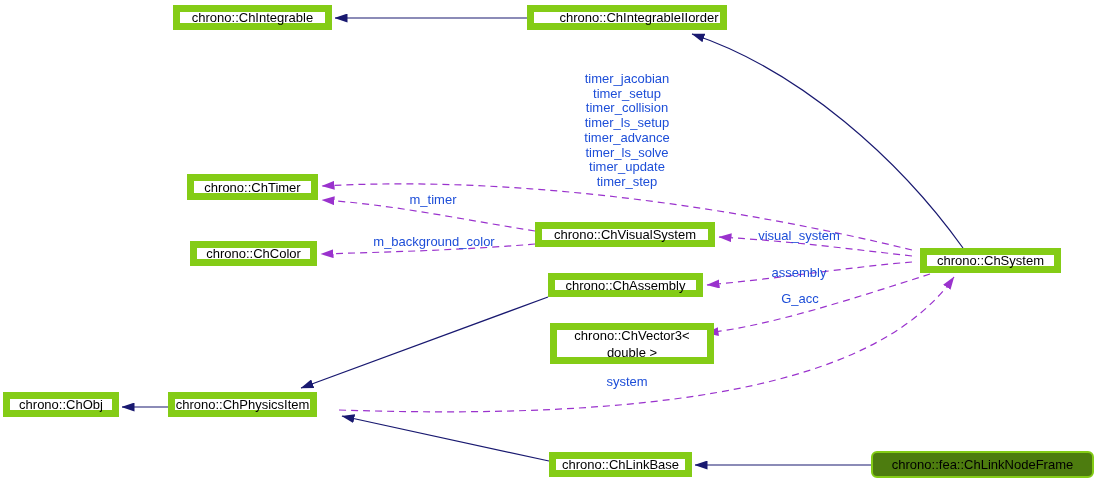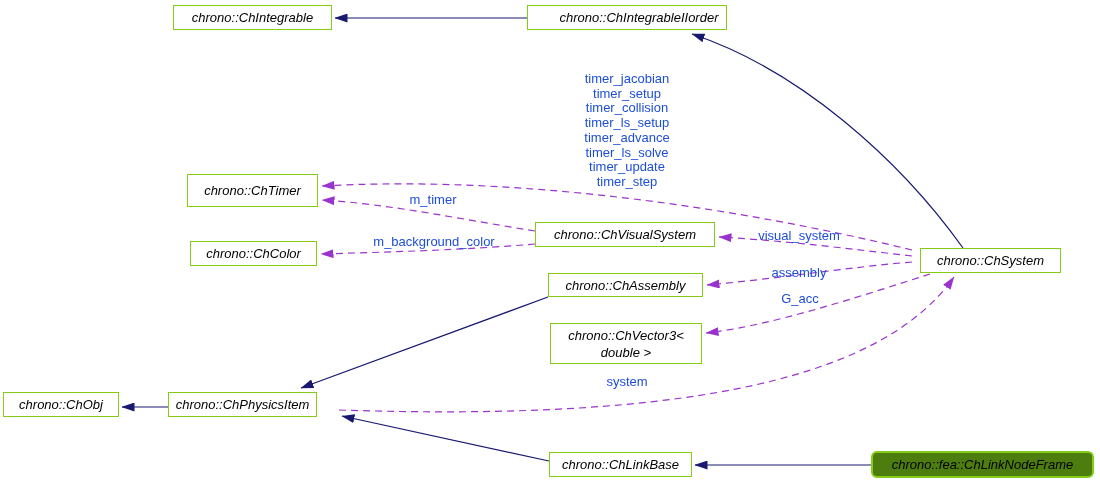--- a/index.html
+++ b/index.html
@@ -3,24 +3,24 @@
 <meta charset="utf-8">
 <style>
   html,body{margin:0;padding:0;background:#ffffff;}
   #canvas{
     position:relative;width:1100px;height:484px;background:#ffffff;
     font-family:"Liberation Sans",sans-serif;overflow:hidden;
   }
   #edge-layer{position:absolute;left:0;top:0;width:1100px;height:484px;}
   .node{
     position:absolute;box-sizing:border-box;
-    border:1px solid #84cc16;background:#ffffff;
+    border:7px solid #84cc16;background:#ffffff;
     display:flex;align-items:center;justify-content:center;
     font-size:13px;line-height:17px;color:#000;text-align:center;
-    white-space:pre-line;cursor:pointer;font-style:italic;
+    white-space:pre-line;cursor:pointer;
   }
   .node.highlight{background:#4d7c0f;border-width:2px;cursor:default;border-radius:6px;}
   .elabel{
     position:absolute;transform:translate(-50%,-50%);
     font-size:13px;line-height:14.7px;color:#1d4ed8;
     white-space:pre;text-align:center;
   }
   path.edge-inh{fill:none;stroke-width:1.2px;}
   path.edge-use{fill:none;stroke-width:1.2px;stroke-dasharray:7,5;}
 </style>
@@ -60,24 +60,24 @@
 timer_update
 timer_step</div>
     <div class="elabel" style="left: 433px; top: 200px;">m_timer</div>
     <div class="elabel" style="left: 434px; top: 242px;">m_background_color</div>
     <div class="elabel" style="left: 799px; top: 236px;">visual_system</div>
     <div class="elabel" style="left: 799px; top: 273px;">assembly</div>
     <div class="elabel" style="left: 800px; top: 299px;">G_acc</div>
     <div class="elabel" style="left: 627px; top: 382px;">system</div>
     <div class="node" style="left: 173px; top: 5px; width: 159px; height: 25px;">chrono::ChIntegrable</div>
     <div class="node" style="left: 527px; top: 5px; width: 200px; height: 25px; padding-left: 24px;">chrono::ChIntegrableIIorder</div>
-    <div class="node" style="left: 187px; top: 174px; width: 131px; height: 33px;">chrono::ChTimer</div>
+    <div class="node" style="left: 187px; top: 174px; width: 131px; height: 26px;">chrono::ChTimer</div>
     <div class="node" style="left: 190px; top: 241px; width: 127px; height: 25px;">chrono::ChColor</div>
     <div class="node" style="left: 548px; top: 273px; width: 155px; height: 24px;">chrono::ChAssembly</div>
     <div class="node" style="left: 535px; top: 222px; width: 180px; height: 25px;">chrono::ChVisualSystem</div>
-    <div class="node" style="left: 550px; top: 323px; width: 152px; height: 41px;">chrono::ChVector3&lt;
+    <div class="node" style="left: 550px; top: 323px; width: 164px; height: 41px;">chrono::ChVector3&lt;
 double &gt;</div>
     <div class="node" style="left: 912px; top: 248px; width: 141px; height: 25px; margin-left: 8px;">chrono::ChSystem</div>
     <div class="node" style="left: 3px; top: 392px; width: 116px; height: 25px;">chrono::ChObj</div>
     <div class="node" style="left: 168px; top: 392px; width: 149px; height: 25px;">chrono::ChPhysicsItem</div>
     <div class="node" style="left: 549px; top: 452px; width: 143px; height: 25px;">chrono::ChLinkBase</div>
     <div class="node highlight" style="left: 871px; top: 451px; width: 223px; height: 27px;">chrono::fea::ChLinkNodeFrame</div>
   </div>
 
 </body></html>

